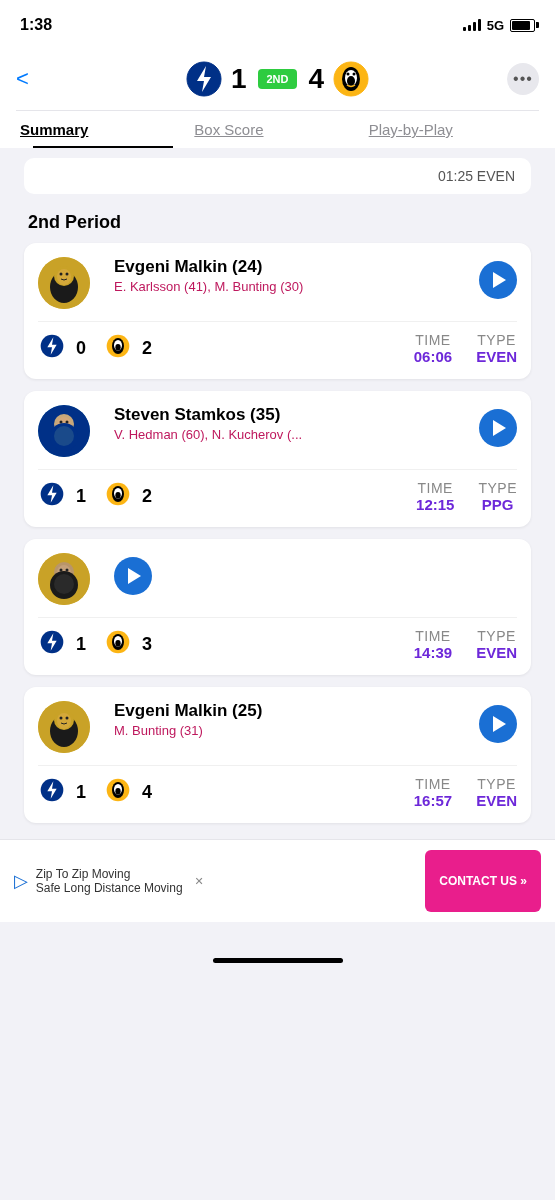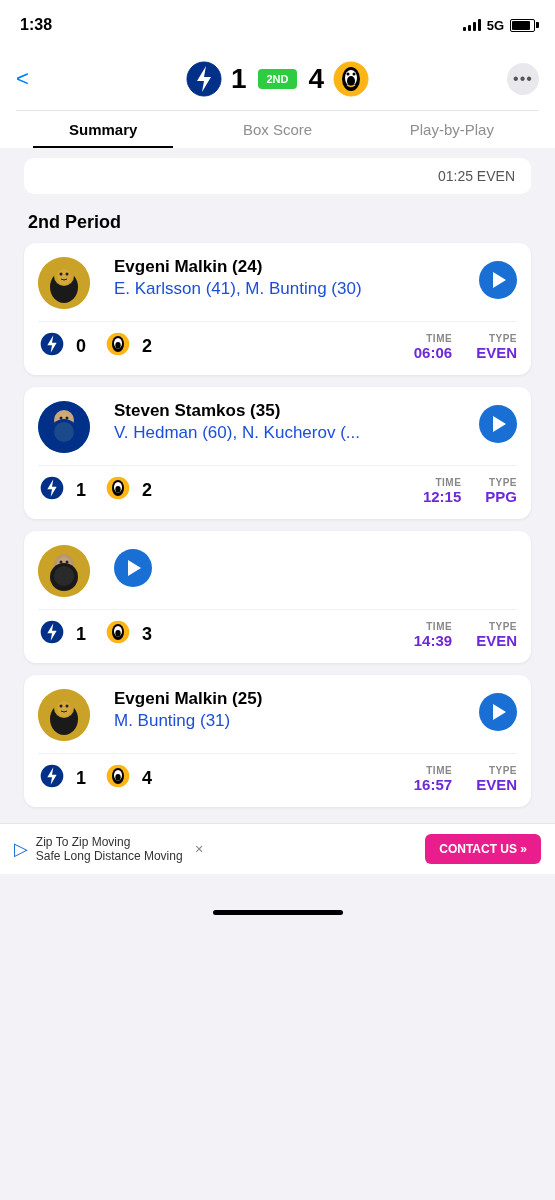--- a/index.html
+++ b/index.html
@@ -135,26 +135,26 @@
     }
 
     
     .tabs {
       display: flex;
       border-top: 1px solid #e5e5ea;
       margin-top: 4px;
     }
     .tab {
       flex: 1;
-      text-align: center;
       padding: 10px 4px;
       font-size: 15px;
       color: #8e8e93;
       cursor: pointer;
       position: relative;
+      text-decoration: underline;
     }
     .tab.active {
       color: #000;
       font-weight: 600;
     }
     .tab.active::after {
       content: '';
       position: absolute;
       bottom: 0;
       left: 10%;
@@ -220,22 +220,22 @@
     }
     .goal-player-info {
       flex: 1;
     }
     .goal-player-name {
       font-size: 17px;
       font-weight: 700;
       color: #000;
     }
     .goal-assists {
-      font-size: 17px;
-      color: #1d4ed8;
+      font-size: 13px;
+      color: #be185d;
       margin-top: 2px;
     }
     .play-btn {
       width: 38px;
       height: 38px;
       background: #1a6fd4;
       border-radius: 50%;
       display: flex;
       align-items: center;
       justify-content: center;
@@ -272,26 +272,25 @@
     }
     .goal-stats {
       display: flex;
       gap: 24px;
       margin-left: auto;
     }
     .goal-stat {
       text-align: center;
     }
     .goal-stat-label {
-      font-size: 10px;
+      font-size: 14px;
       color: #888;
-      font-weight: 700;
+      font-weight: 400;
       letter-spacing: 0.5px;
       text-transform: uppercase;
-      text-align: right;
     }
     .goal-stat-value {
       font-size: 15px;
       font-weight: 700;
       color: #6d28d9;
     }
 
     
     .ad-banner {
       background: white;
@@ -313,21 +312,21 @@
     }
     .ad-text {
       font-size: 12px;
       color: #333;
     }
     .ad-cta {
       background: #e91e8c;
       color: white;
       font-size: 12px;
       font-weight: 700;
-      padding: 8px 14px;
+      padding: 24px 14px;
       border-radius: 6px;
       white-space: nowrap;
     }
 
     
     .home-indicator {
       display: flex;
       justify-content: center;
       padding: 8px 0 16px;
       background: white;

